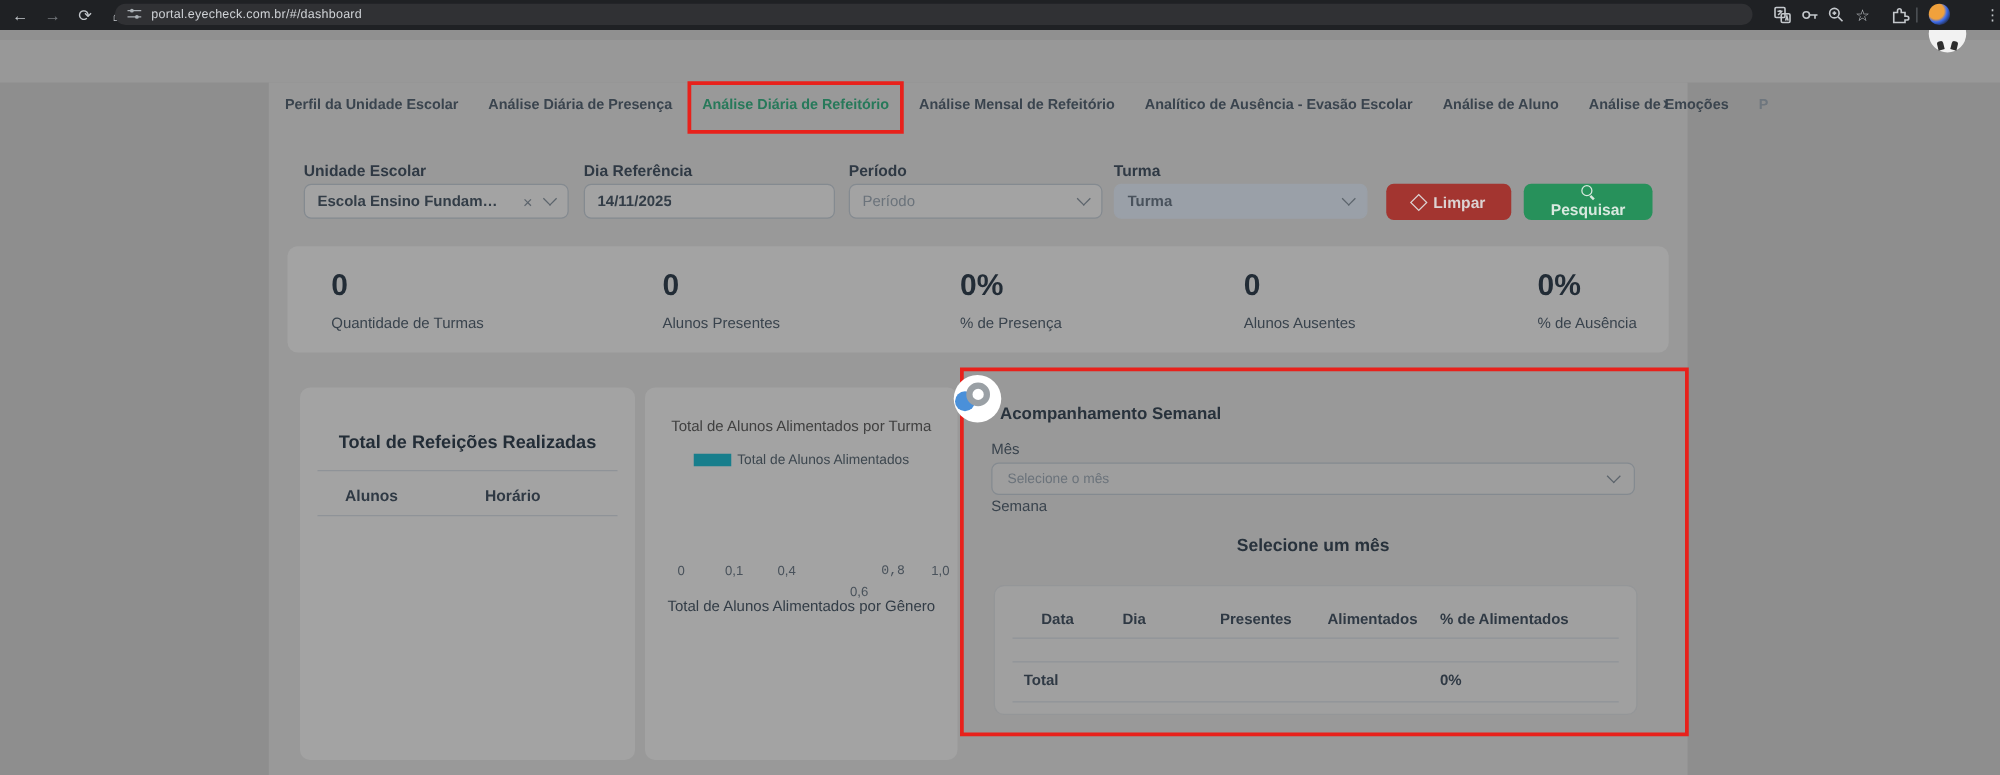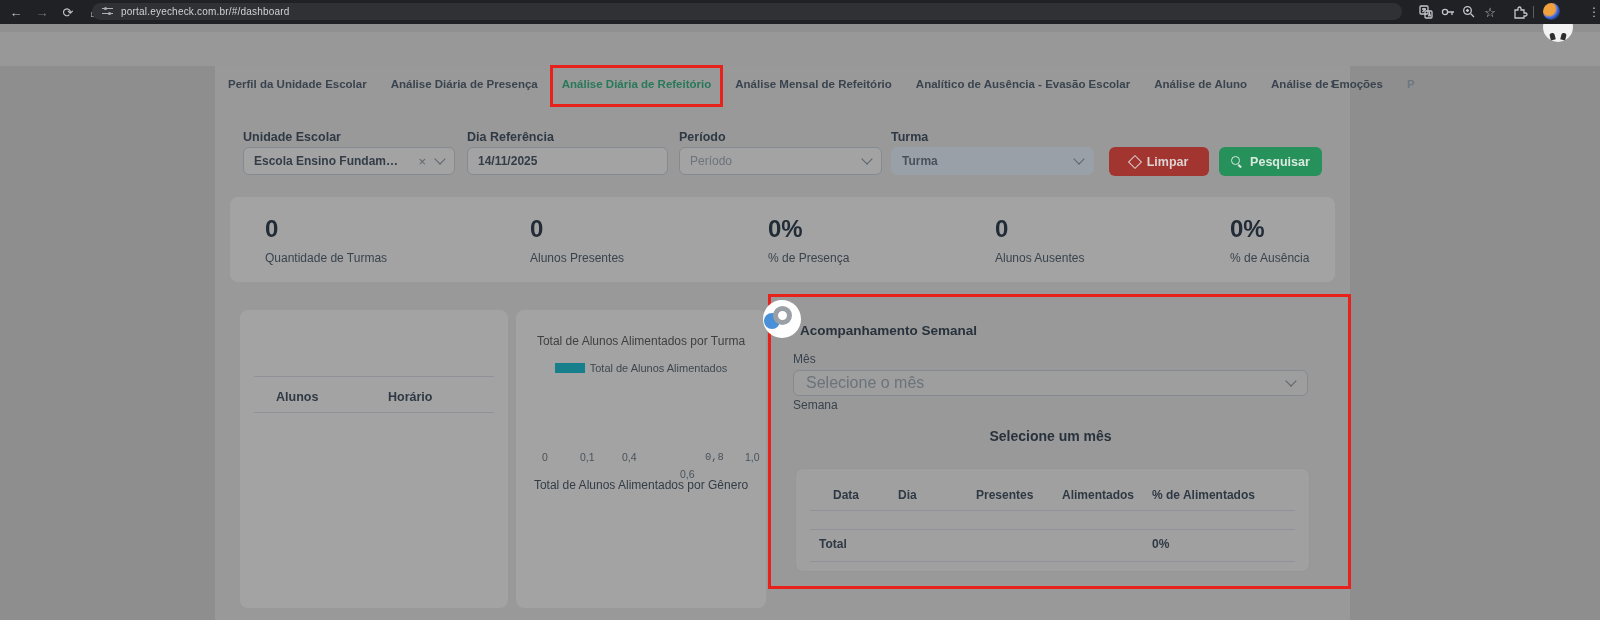--- a/index.html
+++ b/index.html
@@ -59,21 +59,21 @@
   .fctrl .val{font-weight:bold;color:#333d47;overflow:hidden;white-space:nowrap;text-overflow:ellipsis;}
   .fctrl .ph{color:#6b737b;}
   .chev{width:7px;height:7px;border-right:1.6px solid #5c646c;border-bottom:1.6px solid #5c646c;
     transform:rotate(45deg);display:inline-block;margin-top:-4px;}
   .xclear{color:#5c646c;font-size:13px;line-height:1;margin-right:10px;cursor:pointer;}
   .spacer{flex:1;}
   .btn{position:absolute;top:147px;height:29px;border:none;border-radius:6px;display:flex;align-items:center;
     justify-content:center;gap:7px;font-size:12.5px;font-weight:bold;cursor:pointer;box-sizing:border-box;
     font-family:"Liberation Sans", sans-serif;}
   .btn-red{left:1109px;width:100px;background:#a33530;color:#dcd3d2;}
-  .btn-green{left:1219px;width:103px;background:#27915b;color:#d9e9df;}
+  .btn-green{left:1219px;width:103px;background:#27915b;color:#d9e9df;flex-direction:column;}
   .eraser{width:8px;height:8px;border:1.6px solid #dcd3d2;transform:rotate(45deg);display:inline-block;}
   .mag{position:relative;width:12px;height:12px;display:inline-block;}
   .mag i{position:absolute;left:0;top:0;width:7px;height:7px;border:1.6px solid #d9e9df;border-radius:50%;}
   .mag b{position:absolute;left:8px;top:8px;width:4px;height:1.6px;background:#d9e9df;transform:rotate(45deg);transform-origin:0 0;}
 
   
   .statscard{position:absolute;left:230px;top:197px;width:1105px;height:85px;background:#a3a3a3;border-radius:8px;}
   .stat{position:absolute;top:0;}
   .stat .v{position:absolute;top:18px;left:0;font-size:24px;font-weight:bold;color:#222c36;}
   .stat .l{position:absolute;top:54px;left:0;font-size:12px;color:#39434d;white-space:nowrap;}
@@ -91,21 +91,21 @@
   .card2 .sw{width:30px;height:10px;background:#177e8c;}
   .card2 .lt{font-size:11px;color:#3d474f;}
   .card2 .tick{position:absolute;top:141px;font-size:10.5px;color:#49525b;}
   .card2 .ftitle{position:absolute;top:168px;left:0;width:100%;text-align:center;font-size:12px;color:#323c46;}
 
   
   .weekly-title{position:absolute;left:800px;top:323px;font-size:13.5px;font-weight:bold;color:#28323c;}
   .w-label{position:absolute;left:793px;font-size:12px;color:#39434d;}
   .w-select{position:absolute;left:793px;top:370px;width:515px;height:26px;box-sizing:border-box;
     border:1px solid #848a90;border-radius:6px;background:#9e9e9e;display:flex;align-items:center;
-    padding:0 12px;font-size:16px;}
+    padding:0 12px;font-size:11px;}
   .w-empty{position:absolute;left:793px;top:428px;width:515px;text-align:center;font-size:14px;font-weight:bold;color:#28323c;}
   .w-table{position:absolute;left:795px;top:468px;width:515px;height:104px;box-sizing:border-box;
     background:#a0a0a0;border:1px solid #949698;border-radius:8px;}
   .w-table .wh{position:absolute;top:19px;font-size:12px;font-weight:bold;color:#2f3944;}
   .w-table .wline{position:absolute;left:14px;right:14px;height:1px;background:#8f9398;}
   .w-total{position:absolute;top:68px;font-size:12px;font-weight:bold;color:#2f3944;}
 
   
   .ann{position:absolute;border:3px solid #e8211b;z-index:5;pointer-events:none;}
   .ann2{left:768px;top:294px;width:577px;height:289px;}
@@ -245,20 +245,21 @@
     <span class="v">0</span>
     <span class="l">Alunos Ausentes</span>
   </div>
   <div class="stat" style="left:1000px;">
     <span class="v">0%</span>
     <span class="l">% de Ausência</span>
   </div>
 </div>
 
 <div class="card card1">
+  <div class="title">Total de Refeições Realizadas</div>
   <div class="hline" style="top:66px;"></div>
   <span class="colh" style="left:36px;">Alunos</span>
   <span class="colh" style="left:148px;">Horário</span>
   <div class="hline" style="top:102px;"></div>
 </div>
 
 <div class="card card2">
   <div class="title">Total de Alunos Alimentados por Turma</div>
   <div class="legend">
     <span class="sw"></span>

